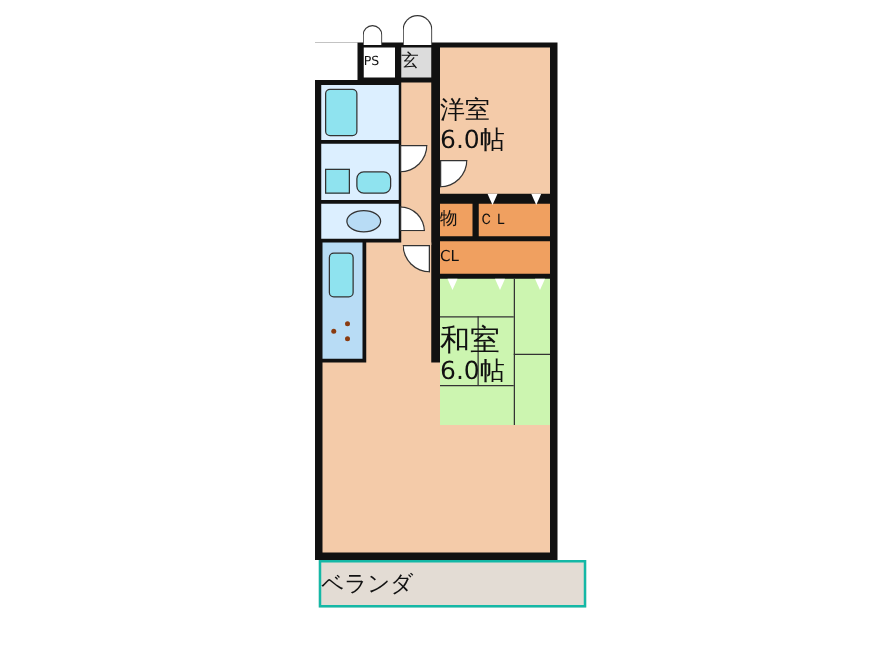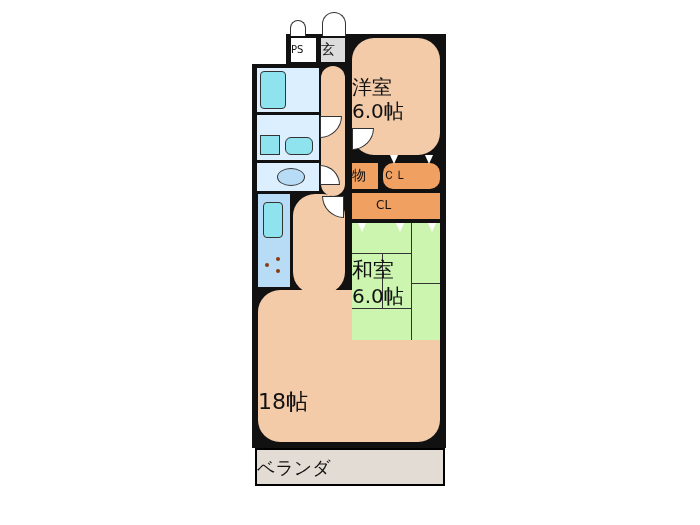--- a/index.html
+++ b/index.html
@@ -1,19 +1,19 @@
 <!DOCTYPE html>
 <html><head>
 <meta charset="utf-8">
 <style>
   html,body{margin:0;padding:0;background:#fff;}
   body{width:700px;height:525px;position:relative;overflow:hidden;font-family:"DejaVu Sans",sans-serif;}
   .abs{position:absolute;box-sizing:border-box;}
   .wall{background:#111;}
-  .floor{background:#f4cba9;border-radius:22px;}
+  .floor{background:#f4cba9;}
   .tatami{background:#ccf5b0;}
   .wet{background:#dcefff;}
   .orange{background:#f0a060;}
   .label{position:absolute;color:#111;text-align:left;line-height:1.1;}
   .fixture{position:absolute;box-sizing:border-box;border:1.5px solid #333;background:#8fe3ef;}
   .door{position:absolute;box-sizing:border-box;border:1.2px solid #333;background:#fff;}
   .tick{position:absolute;width:0;height:0;border-left:4px solid transparent;border-right:4px solid transparent;border-top:9px solid #fff;}
   .tline{position:absolute;background:#333;}
 </style>
 </head>
@@ -54,54 +54,53 @@
 <div class="abs" style="left:258px;top:194px;width:32px;height:93px;background:#b8dcf5;">
   <div class="fixture" style="left:5px;top:8px;width:20px;height:36px;border-radius:4px;"></div>
   <div class="abs" style="left:4px;top:63px;width:24px;height:22px;">
     <div class="abs" style="left:14px;top:0;width:4px;height:4px;border-radius:50%;background:#8a3b10;"></div>
     <div class="abs" style="left:3px;top:6px;width:4px;height:4px;border-radius:50%;background:#8a3b10;"></div>
     <div class="abs" style="left:14px;top:12px;width:4px;height:4px;border-radius:50%;background:#8a3b10;"></div>
   </div>
 </div>
 
 <div class="abs floor" style="left:258px;top:290px;width:182px;height:152px;">
-  <div class="label" style="left:0;top:100px;width:182px;font-size:22px;">18帖</div>
 </div>
 <div class="abs floor" style="left:293px;top:194px;width:52px;height:100px;"></div>
 
 <div class="abs orange" style="left:352px;top:163px;width:26px;height:26px;">
   <div class="label" style="left:0;top:5px;width:26px;font-size:14px;">物</div>
 </div>
 
-<div class="abs orange" style="left:383px;top:163px;width:57px;height:26px;border-radius:10px;">
+<div class="abs orange" style="left:383px;top:163px;width:57px;height:26px;">
   <div class="label" style="left:0;top:6px;width:57px;font-size:12px;">ＣＬ</div>
 </div>
 
 <div class="abs orange" style="left:352px;top:193px;width:88px;height:26px;">
-  <div class="label" style="left:0;top:6px;width:88px;font-size:12px;margin-left:24px;">CL</div>
+  <div class="label" style="left:0;top:6px;width:88px;font-size:12px;">CL</div>
 </div>
 
 <div class="abs tatami" style="left:352px;top:223px;width:88px;height:117px;">
   <div class="tline" style="left:59px;top:0;width:1px;height:117px;"></div>
   <div class="tline" style="left:0;top:30px;width:59px;height:1px;"></div>
   <div class="tline" style="left:0;top:85px;width:59px;height:1px;"></div>
   <div class="tline" style="left:30px;top:30px;width:1px;height:55px;"></div>
   <div class="tline" style="left:59px;top:60px;width:29px;height:1px;"></div>
-  <div class="label" style="left:0;top:36px;width:88px;font-size:21px;">和室</div>
+  <div class="label" style="left:0;top:36px;width:88px;font-size:24px;">和室</div>
   <div class="label" style="left:0;top:62px;width:88px;font-size:20px;">6.0帖</div>
 </div>
 
 <div class="door" style="left:322px;top:12px;width:24px;height:24px;border-radius:24px 24px 0 0;border-bottom:none;"></div>
 <div class="door" style="left:290px;top:20px;width:16px;height:16px;border-radius:16px 16px 0 0;border-bottom:none;"></div>
 <div class="door" style="left:320px;top:116px;width:22px;height:22px;border-radius:0 0 22px 0;"></div>
 <div class="door" style="left:352px;top:128px;width:22px;height:22px;border-radius:0 0 22px 0;"></div>
 <div class="door" style="left:320px;top:165px;width:20px;height:20px;border-radius:0 20px 0 0;"></div>
 <div class="door" style="left:322px;top:196px;width:22px;height:22px;border-radius:0 0 0 22px;"></div>
 
 <div class="tick" style="left:390px;top:155px;"></div>
 <div class="tick" style="left:425px;top:155px;"></div>
 <div class="tick" style="left:358px;top:223px;"></div>
 <div class="tick" style="left:396px;top:223px;"></div>
 <div class="tick" style="left:428px;top:223px;"></div>
 
-<div class="abs" style="left:255px;top:448px;width:190px;height:38px;background:#e3dcd4;border:2px solid #000000;">
+<div class="abs" style="left:255px;top:448px;width:214px;height:38px;background:#e3dcd4;border:2px solid #14b8a6;">
   <div class="label" style="left:0;top:8px;width:186px;font-size:18px;">ベランダ</div>
 </div>
 
 </body></html>

